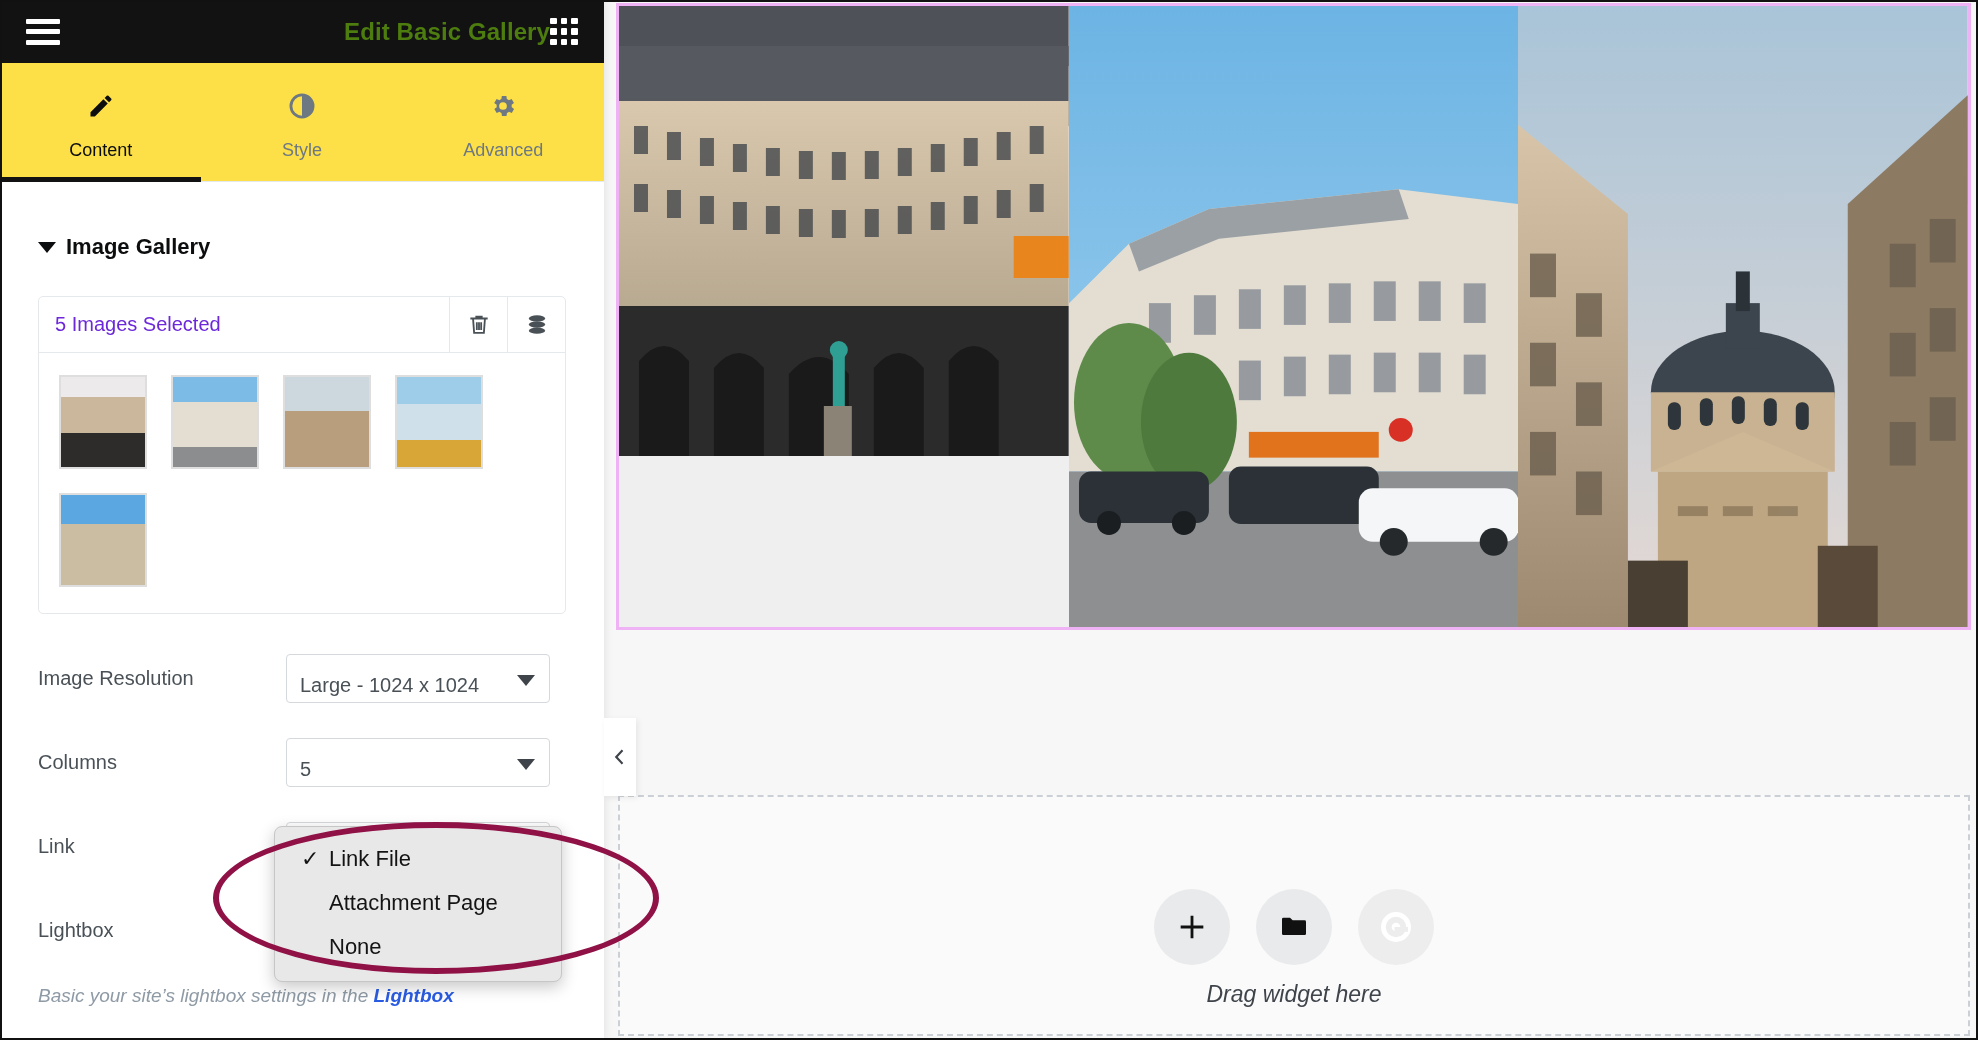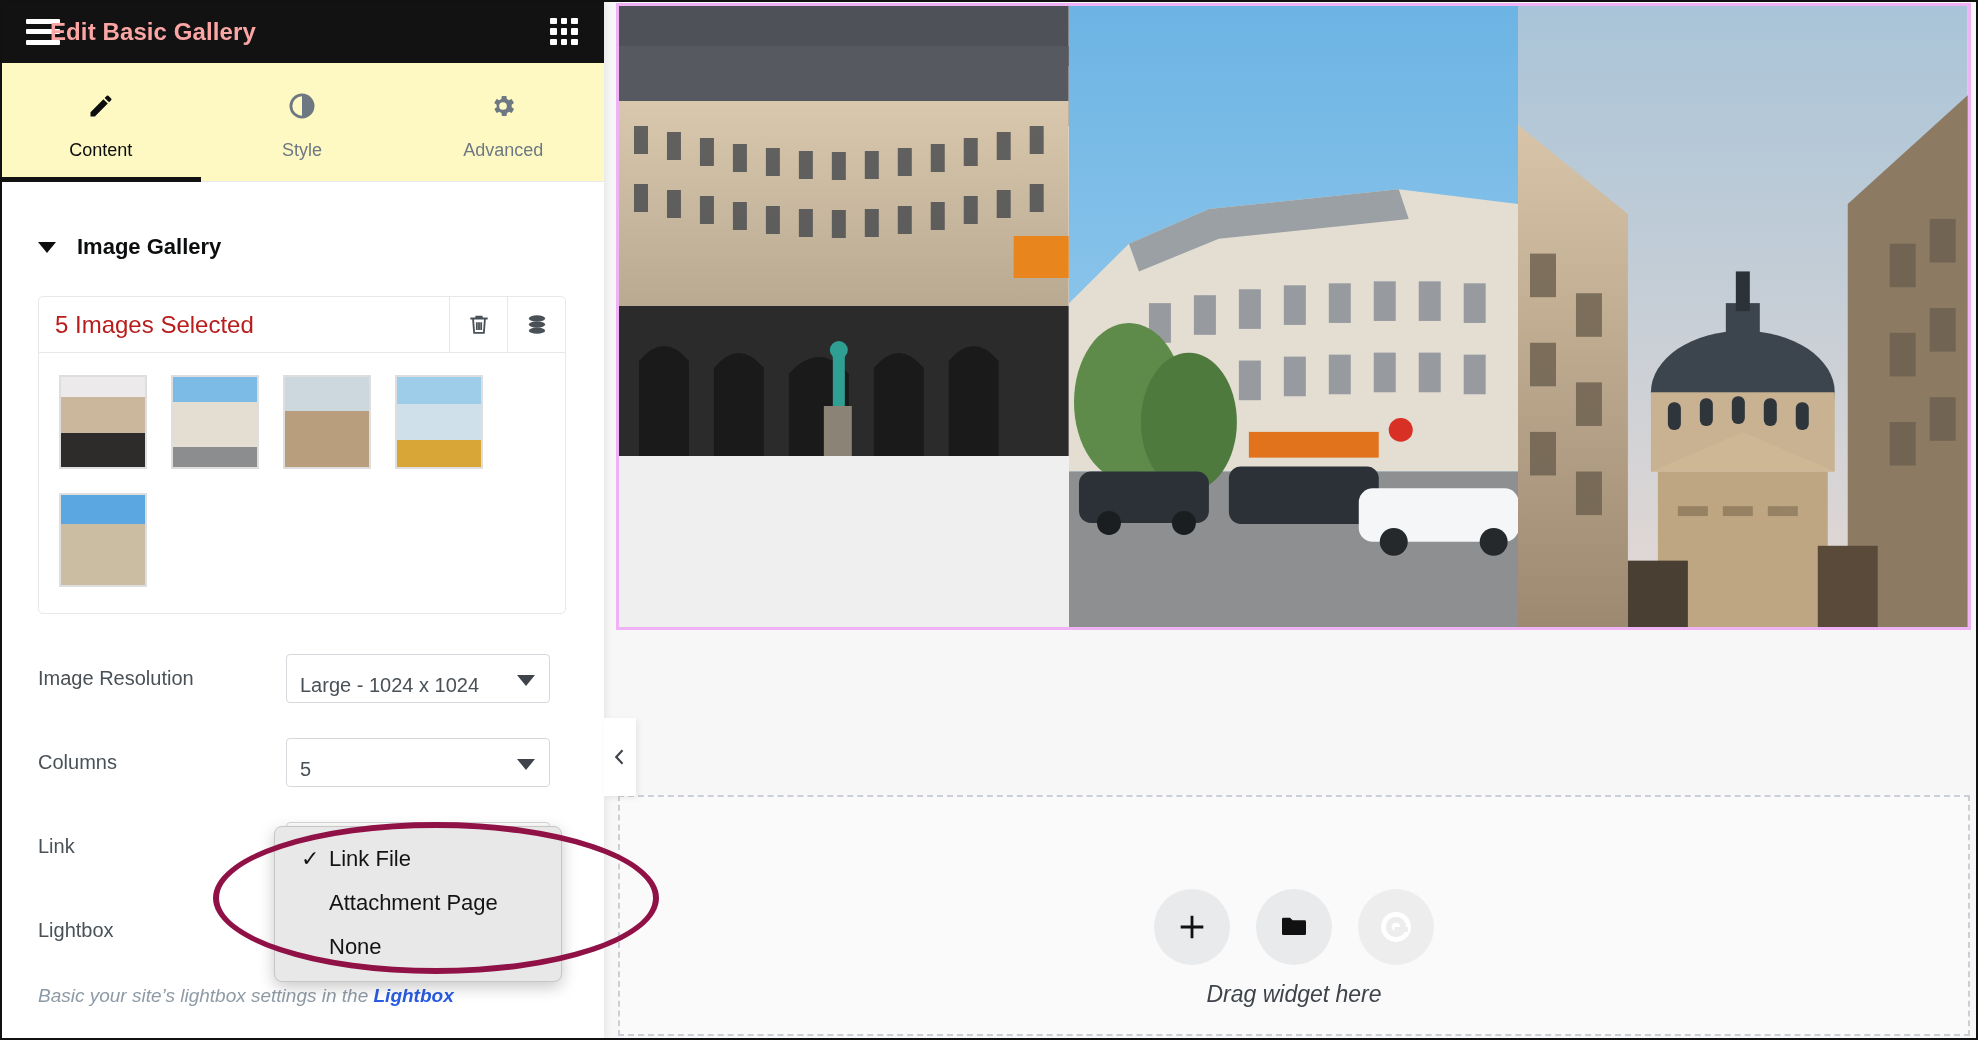--- a/index.html
+++ b/index.html
@@ -30,66 +30,66 @@
   .panel-header {
     position: relative;
     height: 63px;
     background: #121212;
     display: flex; align-items: center;
     padding: 0 26px;
   }
   .hamburger { width: 34px; height: 26px; display: flex; flex-direction: column; justify-content: space-between; cursor: pointer; }
   .hamburger span { display: block; height: 5px; background: #fff; border-radius: 1px; }
   .panel-title {
-    flex: 1; text-align: left;
-    color: #fca5a5; font-size: 24px; font-weight: bold;
+    flex: 1; text-align: right;
+    color: #4d7c0f; font-size: 24px; font-weight: bold;
     letter-spacing: .1px;
     margin-left: -10px;
   }
   .grid-icon { width: 28px; height: 28px; display: grid; grid-template-columns: repeat(3,1fr); grid-template-rows: repeat(3,1fr); gap: 4px; cursor: pointer; }
   .grid-icon i { display: block; background: #fff; border-radius: 1px; }
 
   
-  .tabs { display: flex; height: 119px; background: #fef9c3; border-bottom: 1px solid #e6e9ec; }
+  .tabs { display: flex; height: 119px; background: #fde047; border-bottom: 1px solid #e6e9ec; }
   .tab {
     flex: 1; display: flex; flex-direction: column;
     align-items: center; justify-content: center;
     gap: 16px; cursor: pointer; position: relative;
     padding-top: 8px;
   }
   .tab .tab-label { font-size: 18px; color: #6d7882; }
   .tab.active .tab-label { color: #0c0d0e; }
   .tab .tabicon { color: #6d7882; display:block; }
   .tab.active .tabicon { color: #0c0d0e; }
   .tab.active::after {
     content: ""; position: absolute; left: 0; right: 0; bottom: -1px;
     height: 5px; background: #121212;
   }
 
   
   .panel-body { position: relative; height: calc(1040px - 63px - 119px); overflow: hidden; }
   .section-head {
-    display: flex; align-items: center; gap: 21px;
+    display: flex; align-items: center; gap: 10px;
     padding: 52px 38px 0 38px; cursor: pointer;
   }
   .section-head .caret {
     width: 0; height: 0;
     border-left: 9px solid transparent; border-right: 9px solid transparent;
     border-top: 11px solid #0c0d0e;
   }
   .section-head .section-title { font-size: 22px; font-weight: bold; color: #0c0d0e; }
 
   
   .gallery-box {
     margin: 36px 38px 0 38px;
     border: 1px solid #e6e9ec; border-radius: 5px;
     background: #fff; overflow: hidden;
   }
   .gallery-bar { display: flex; height: 56px; border-bottom: 1px solid #e6e9ec; }
-  .gallery-bar .label { flex: 1; display: flex; align-items: center; padding-left: 16px; font-size: 24px; color: #b91c1c; }
+  .gallery-bar .label { flex: 1; display: flex; align-items: center; padding-left: 16px; font-size: 20px; color: #6d28d9; }
   .gal-btn { width: 58px; display: flex; align-items: center; justify-content: center; border-left: 1px solid #e6e9ec; cursor: pointer; }
   .thumbs { display: flex; flex-wrap: wrap; gap: 24px; padding: 22px 20px 26px 20px; }
   .thumb {
     width: 88px; height: 94px;
     border: 2px solid #dedede;
     background-size: cover; background-position: center;
     cursor: pointer;
   }
 
   

